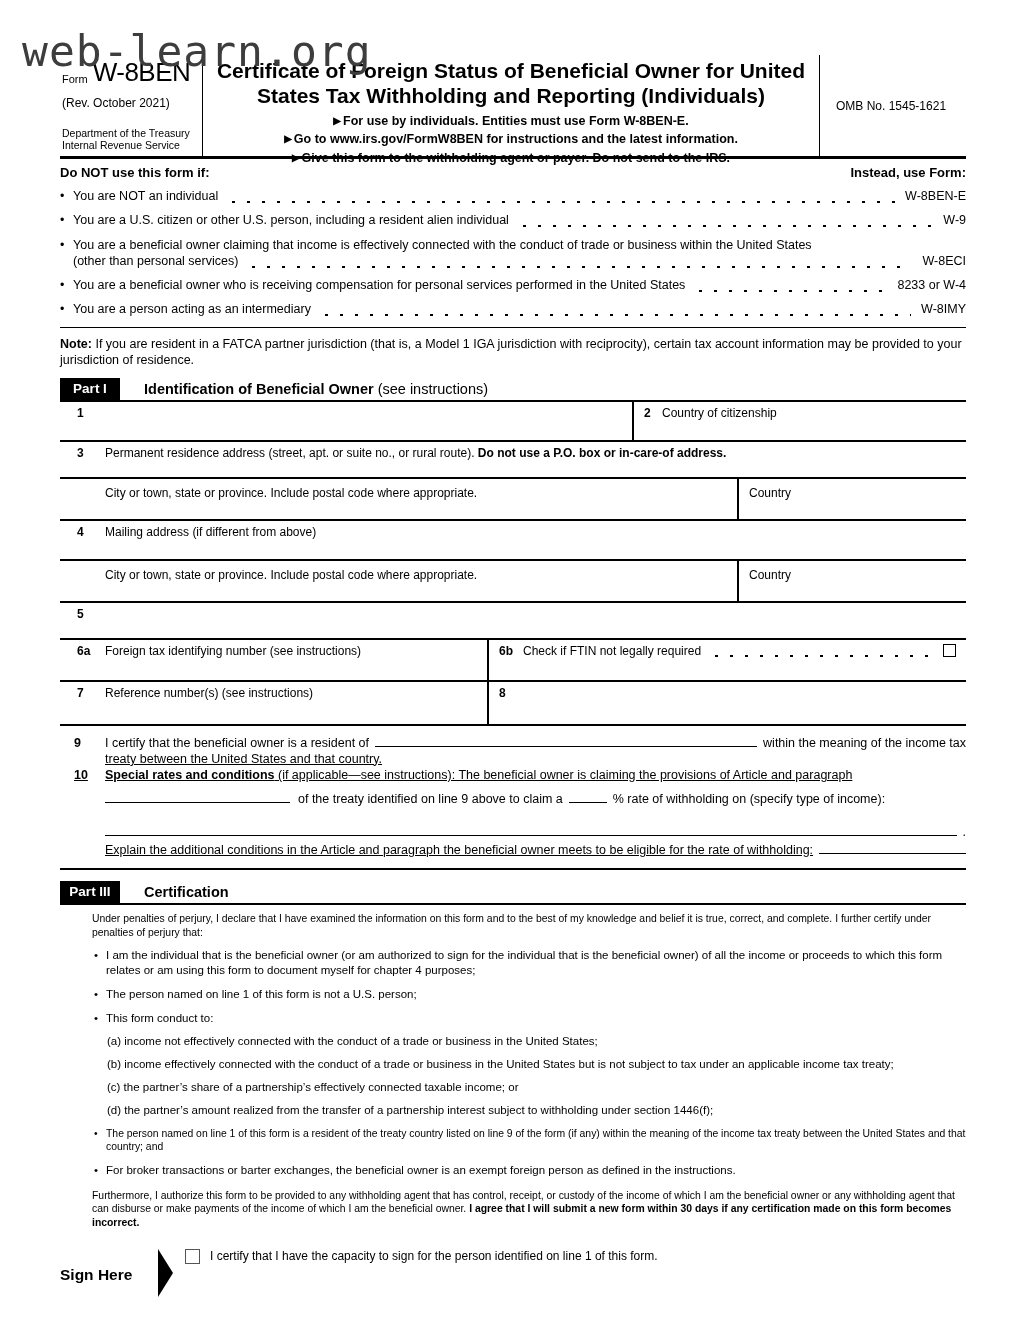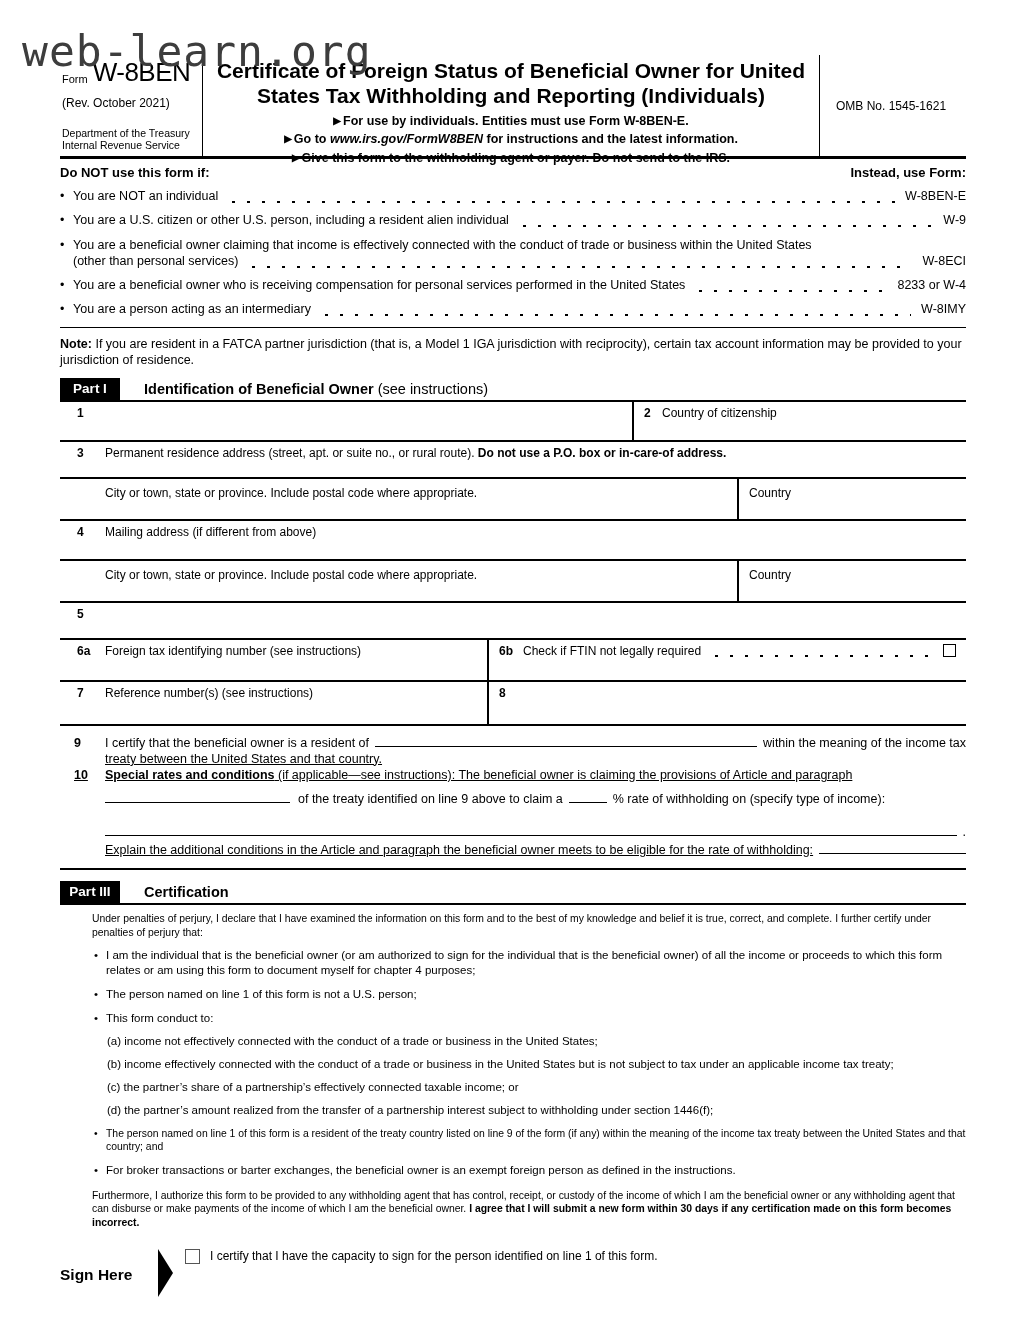--- a/index.html
+++ b/index.html
@@ -17,21 +17,21 @@
   .header { display:flex; border-bottom:3px solid #000; height:104px; }
   .h-left { width:143px; border-right:1.5px solid #000; padding:2px 4px 3px 2px; display:flex; flex-direction:column; }
   .h-form-line { display:flex; align-items:flex-end; gap:5px; }
   .h-form-word { font-size:11px; padding-bottom:3px; }
   .h-form-num { font-size:26px; font-weight:normal; letter-spacing:-0.5px; }
   .h-rev { font-size:12px; margin-top:8px; }
   .h-dept { font-size:10.5px; line-height:1.15; margin-top:auto; padding-bottom:2px; }
   .h-mid { flex:1; border-right:1.5px solid #000; padding:4px 8px 3px; text-align:center; display:flex; flex-direction:column; }
   .h-title { font-size:21px; font-weight:bold; line-height:1.18; }
   .h-sub { font-size:12.5px; font-weight:bold; line-height:1.5; margin-top:3px; }
-  .h-sub .url { font-style:italic; }
+  .h-sub .url { }
   .arrow-glyph { font-size:10px; vertical-align:1px; margin-right:2px; }
   .h-right { width:146px; padding:4px 2px 4px 16px; display:flex; align-items:center; }
   .h-omb { font-size:12px; }
 
   
   .dnu { border-bottom:1.5px solid #000; padding:6px 0 10px; }
   .dnu-head { display:flex; justify-content:space-between; font-size:13px; font-weight:bold; }
   .dnu-row { display:flex; align-items:flex-end; margin-top:8px; font-size:12.5px; line-height:1.28; }
   .dnu-row-block { margin-top:9px; font-size:12.5px; line-height:1.28; }
   .dnu-row-block .cont { display:flex; align-items:flex-end; }

